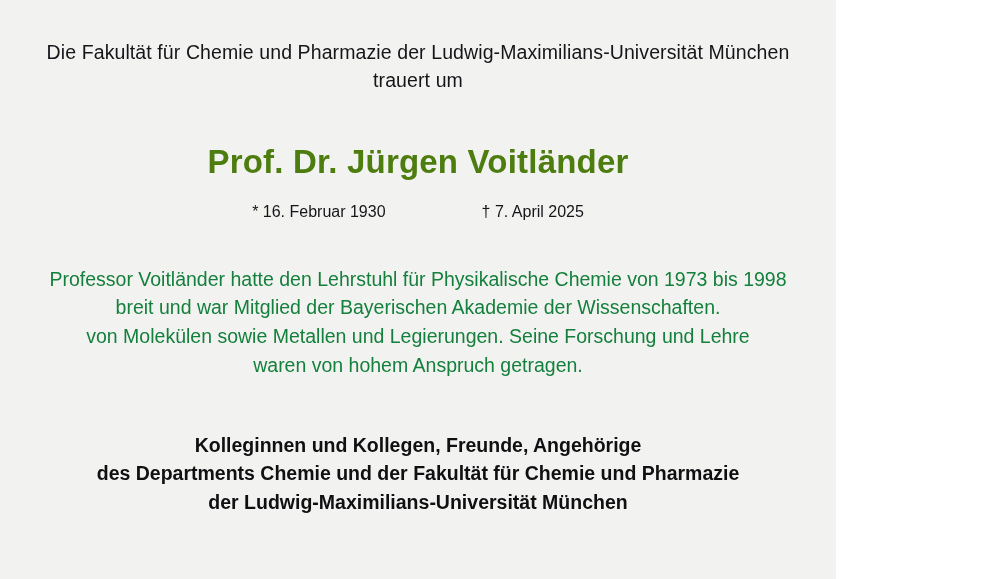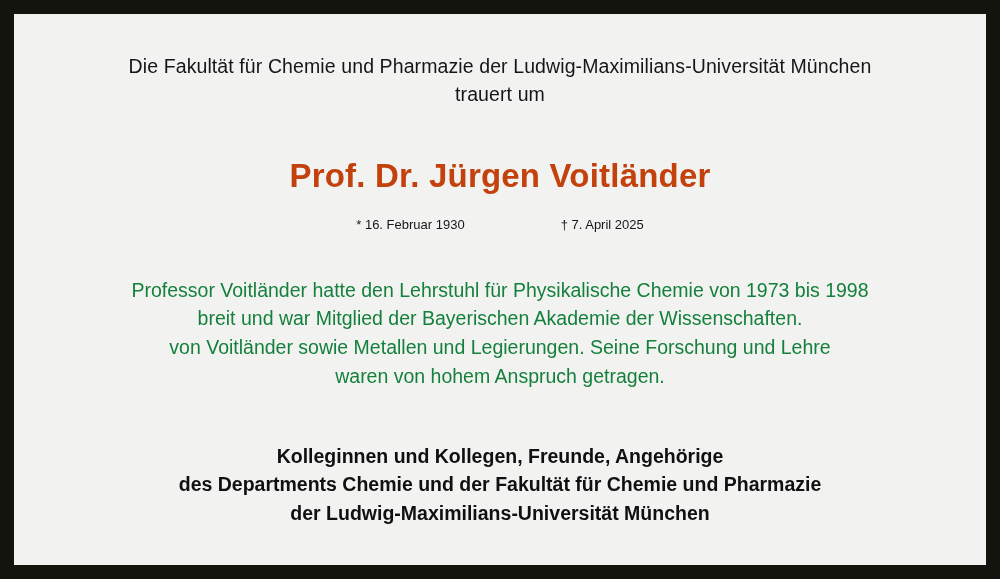--- a/index.html
+++ b/index.html
@@ -4,25 +4,24 @@
 <style>
   html, body {
     margin: 0;
     padding: 0;
     background: #ffffff;
   }
   body {
     font-family: "Liberation Sans", sans-serif;
   }
   .obituary-page {
-    width: 1000px;
+    width: 836px;
     height: 579px;
     box-sizing: border-box;
     background: #14140f;
-    padding: 14px;
     display: block;
   }
   .obituary-card {
     width: 100%;
     height: 100%;
     box-sizing: border-box;
     background: #f2f2f0;
     display: flex;
     flex-direction: column;
     align-items: center;
@@ -40,28 +39,28 @@
   }
   .intro .line2 {
     display: block;
   }
   .name {
     text-align: center;
     font-size: 33px;
     font-weight: bold;
     letter-spacing: 0.2px;
     margin-top: 48px;
-    color: #c2410c;
+    color: #4d7c0f;
   }
   .dates {
     margin-top: 22px;
     display: flex;
     justify-content: center;
     align-items: baseline;
-    font-size: 13px;
+    font-size: 16px;
     color: #16161a;
   }
   .dates .birth {
     margin-right: 96px;
   }
   .body-text {
     margin-top: 44px;
     text-align: center;
     font-size: 19.5px;
     line-height: 1.47;
@@ -97,21 +96,21 @@
     <div class="name">Prof. Dr. Jürgen Voitländer</div>
 
     <div class="dates">
       <span class="birth">* 16. Februar 1930</span>
       <span class="death">† 7. April 2025</span>
     </div>
 
     <div class="body-text">
       <span class="bline">Professor Voitländer hatte den Lehrstuhl für Physikalische Chemie von 1973 bis 1998</span>
       <span class="bline">breit und war Mitglied der Bayerischen Akademie der Wissenschaften.</span>
-      <span class="bline">von Voitländer sowie Metallen und Legierungen. Seine Forschung und Lehre</span>
+      <span class="bline">von Molekülen sowie Metallen und Legierungen. Seine Forschung und Lehre</span>
       <span class="bline">waren von hohem Anspruch getragen.</span>
     </div>
 
     <div class="signature">
       <span class="sline">Kolleginnen und Kollegen, Freunde, Angehörige</span>
       <span class="sline">des Departments Chemie und der Fakultät für Chemie und Pharmazie</span>
       <span class="sline">der Ludwig-Maximilians-Universität München</span>
     </div>
 
   </div>

